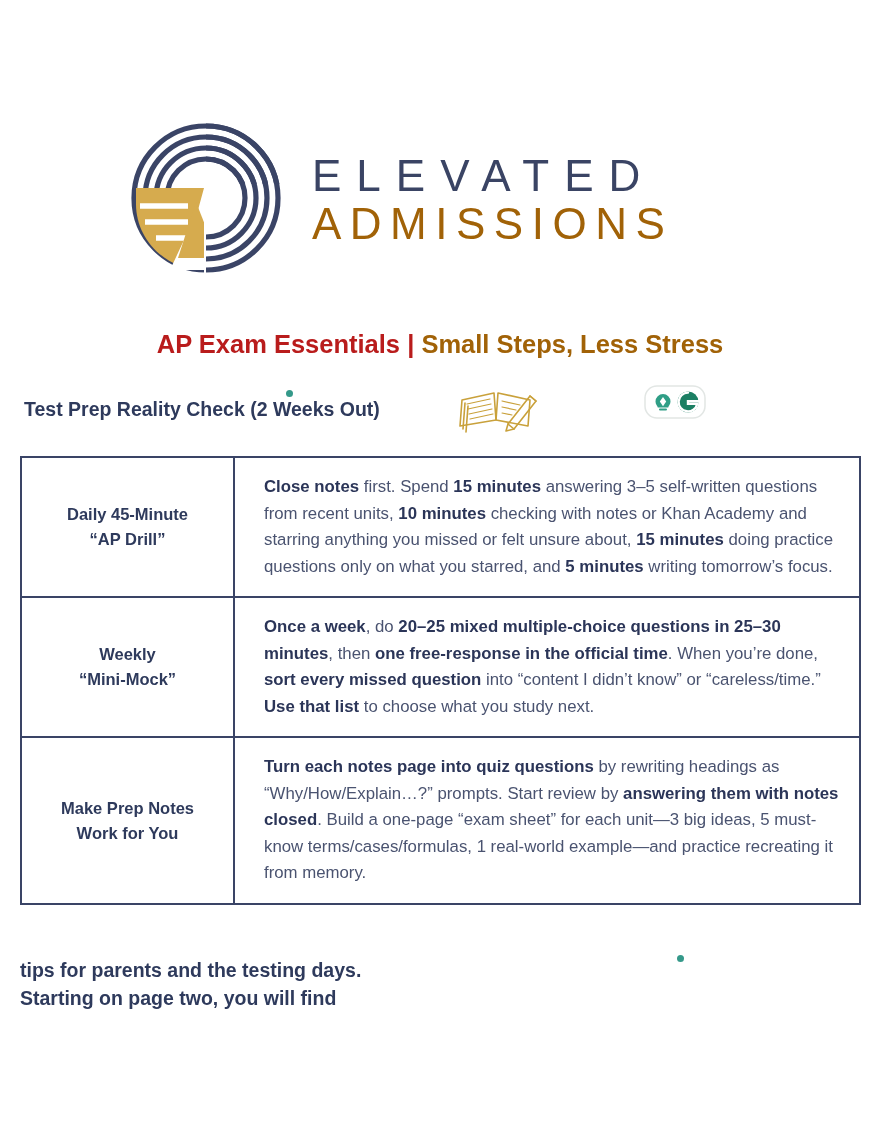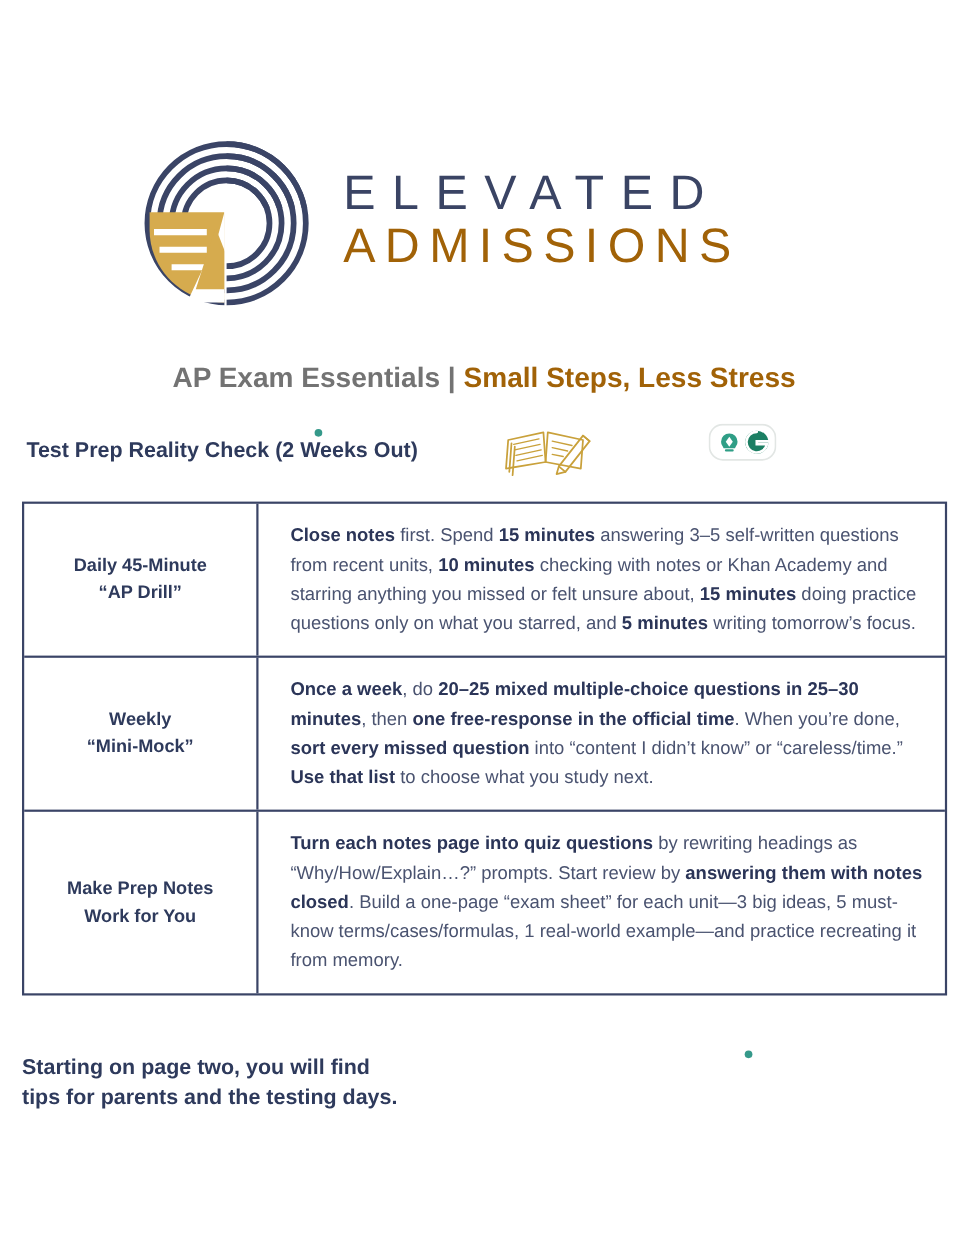--- a/index.html
+++ b/index.html
@@ -25,21 +25,20 @@
   }
 
   
   .logo-block {
     position: absolute;
     left: 126px;
     top: 118px;
     width: 640px;
     height: 170px;
     display: flex;
-    align-items: center;
   }
   .logo-mark {
     width: 160px;
     height: 160px;
     flex: 0 0 160px;
     position: relative;
   }
   .logo-word {
     margin-left: 26px;
     display: flex;
@@ -68,21 +67,21 @@
   .title-line {
     position: absolute;
     left: 0;
     top: 330px;
     width: 880px;
     text-align: center;
     font-size: 25.5px;
     font-weight: bold;
     white-space: nowrap;
   }
-  .title-main { color: #737373; }
+  .title-main { color: #b91c1c; }
   .title-sub  { color: #a16207; }
 
   
   .subhead-row {
     position: absolute;
     left: 20px;
     top: 396px;
     width: 840px;
     height: 44px;
   }
@@ -295,18 +294,18 @@
           <div>Make Prep Notes</div>
           <div>Work for You</div>
         </div>
       </div>
       <div class="t-body"><b>Turn each notes page into quiz questions</b> by rewriting headings as “Why/How/Explain…?” prompts. Start review by <b>answering them with notes closed</b>. Build a one-page “exam sheet” for each unit—3 big ideas, 5 must-know terms/cases/formulas, 1 real-world example—and practice recreating it from memory.</div>
     </div>
 
   </div>
 
   <div class="footer">
+    <div>tips for parents and the testing days.</div>
     <div>Starting on page two, you will find</div>
-    <div>tips for parents and the testing days.</div>
   </div>
   <span class="teal-dot dot-footer"></span>
 
 </div>
 
 </body></html>

